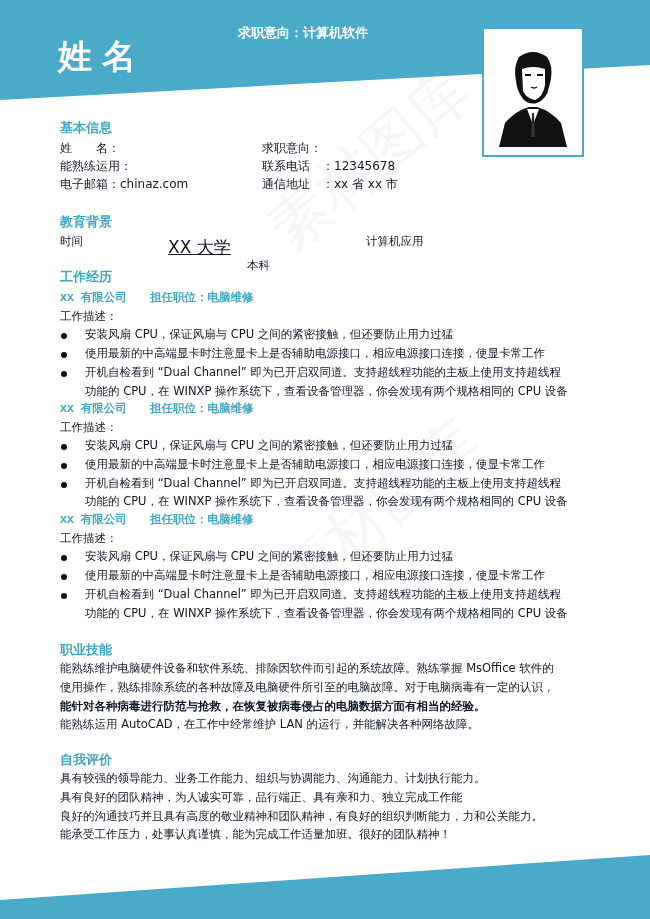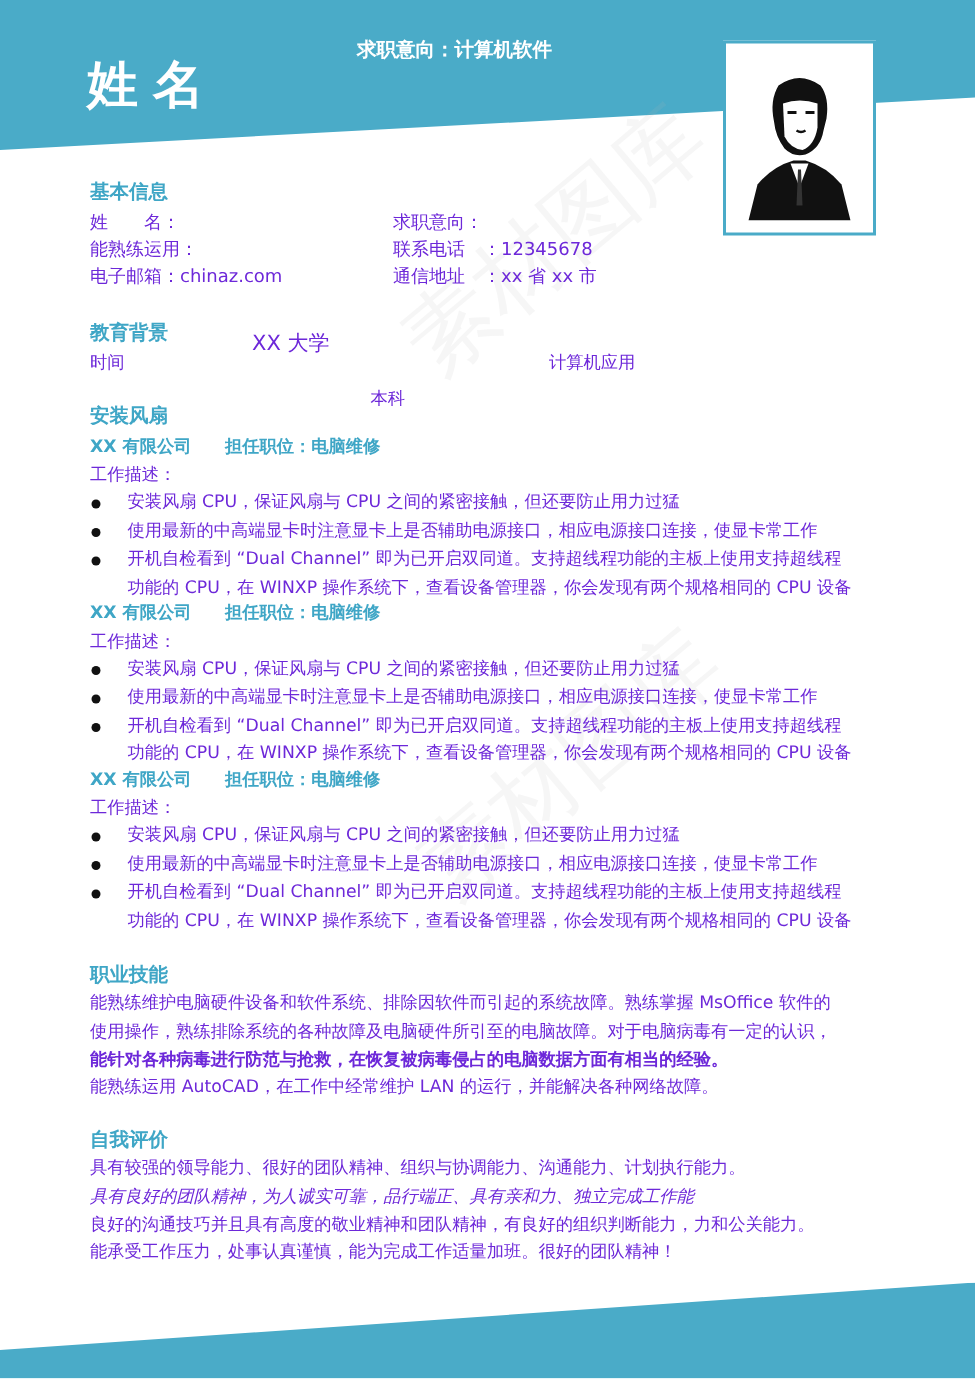--- a/index.html
+++ b/index.html
@@ -30,23 +30,23 @@
     .photo-frame {
       position: absolute; left: 482px; top: 27px; width: 102px; height: 130px;
       background: #fff; border: 2px solid #4aabc8; box-sizing: border-box;
     }
     .photo-frame svg { position: absolute; left: 5px; top: 18px; }
     .section-title {
       position: absolute; left: 60px;
       font-size: 13px; font-weight: bold; color: #3fa6c6;
     }
     .line {
-      position: absolute; font-size: 12px; color: #6d28d9; white-space: nowrap;
+      position: absolute; font-size: 12px; color: #0f172a; white-space: nowrap;
     }
-    .sub-blue { color: #3fa6c6; font-weight: bold; font-size: 11.5px; }
+    .sub-blue { color: #3fa6c6; font-weight: bold; font-size: 11.5px; font-family: Liberation Mono, monospace; }
     .bullet {
       position: absolute; left: 61px; width: 6px; height: 6px;
       border-radius: 50%; background: #111;
     }
     .watermark {
       position: absolute; color: rgba(180,180,180,0.12); font-size: 60px;
       transform: rotate(-40deg); pointer-events: none;
     }
   </style>
 </head>
@@ -76,25 +76,25 @@
 <div class="section-title" style="top:119px;">基本信息</div>
 <div class="line" style="left:60px; top:140px;">姓　　名：</div>
 <div class="line" style="left:60px; top:158px;">能熟练运用：</div>
 <div class="line" style="left:60px; top:176px;">电子邮箱：chinaz.com</div>
 <div class="line" style="left:262px; top:140px;">求职意向：</div>
 <div class="line" style="left:262px; top:158px;">联系电话　：12345678</div>
 <div class="line" style="left:262px; top:176px;">通信地址　：xx 省 xx 市</div>
 
 <div class="section-title" style="top:213px;">教育背景</div>
 <div class="line" style="left:60px; top:234px; font-size:11.5px;">时间</div>
-<div class="line" style="left:168px; top:220px; font-size:14px;">XX 大学</div>
+<div class="line" style="left:168px; top:236px; font-size:17px;text-decoration:underline;">XX 大学</div>
 <div class="line" style="left:247px; top:234px; font-size:11.5px;margin-top:24px;">本科</div>
 <div class="line" style="left:366px; top:234px; font-size:11.5px;">计算机应用</div>
 
-<div class="section-title" style="top:268px;">安装风扇</div>
+<div class="section-title" style="top:268px;">工作经历</div>
 
 <div class="line sub-blue" style="left:60px; top:290px;">XX 有限公司</div>
 <div class="line sub-blue" style="left:150px; top:290px;">担任职位：电脑维修</div>
 <div class="line" style="left:60px; top:309px; font-size:11.5px;">工作描述：</div>
 <div class="bullet" style="top:333px;"></div>
 <div class="line" style="left:85px; top:327px; font-size:11.5px;">安装风扇 CPU，保证风扇与 CPU 之间的紧密接触，但还要防止用力过猛</div>
 <div class="bullet" style="top:352px;"></div>
 <div class="line" style="left:85px; top:346px; font-size:11.5px;">使用最新的中高端显卡时注意显卡上是否辅助电源接口，相应电源接口连接，使显卡常工作</div>
 <div class="bullet" style="top:371px;"></div>
 <div class="line" style="left:85px; top:365px; font-size:11.5px;">开机自检看到 “Dual Channel” 即为已开启双同道。支持超线程功能的主板上使用支持超线程</div>
@@ -122,16 +122,16 @@
 <div class="line" style="left:85px; top:587px; font-size:11.5px;">开机自检看到 “Dual Channel” 即为已开启双同道。支持超线程功能的主板上使用支持超线程</div>
 <div class="line" style="left:85px; top:606px; font-size:11.5px;">功能的 CPU，在 WINXP 操作系统下，查看设备管理器，你会发现有两个规格相同的 CPU 设备</div>
 
 <div class="section-title" style="top:641px;">职业技能</div>
 <div class="line" style="left:60px; top:661px; font-size:11.5px;">能熟练维护电脑硬件设备和软件系统、排除因软件而引起的系统故障。熟练掌握 MsOffice 软件的</div>
 <div class="line" style="left:60px; top:680px; font-size:11.5px;text-align:right;">使用操作，熟练排除系统的各种故障及电脑硬件所引至的电脑故障。对于电脑病毒有一定的认识，</div>
 <div class="line" style="left:60px; top:699px; font-size:11.5px;font-weight:bold;">能针对各种病毒进行防范与抢救，在恢复被病毒侵占的电脑数据方面有相当的经验。</div>
 <div class="line" style="left:60px; top:717px; font-size:11.5px;">能熟练运用 AutoCAD，在工作中经常维护 LAN 的运行，并能解决各种网络故障。</div>
 
 <div class="section-title" style="top:751px;">自我评价</div>
-<div class="line" style="left:60px; top:771px; font-size:11.5px;">具有较强的领导能力、很好的团队精神、组织与协调能力、沟通能力、计划执行能力。</div>
-<div class="line" style="left:60px; top:790px; font-size:11.5px;font-style:italic;">具有良好的团队精神，为人诚实可靠，品行端正、具有亲和力、独立完成工作能</div>
+<div class="line" style="left:60px; top:771px; font-size:11.5px;">具有较强的领导能力、业务工作能力、组织与协调能力、沟通能力、计划执行能力。</div>
+<div class="line" style="left:60px; top:790px; font-size:11.5px;">具有良好的团队精神，为人诚实可靠，品行端正、具有亲和力、独立完成工作能</div>
 <div class="line" style="left:60px; top:809px; font-size:11.5px;">良好的沟通技巧并且具有高度的敬业精神和团队精神，有良好的组织判断能力，力和公关能力。</div>
 <div class="line" style="left:60px; top:827px; font-size:11.5px;">能承受工作压力，处事认真谨慎，能为完成工作适量加班。很好的团队精神！</div>
 
 </body></html>

